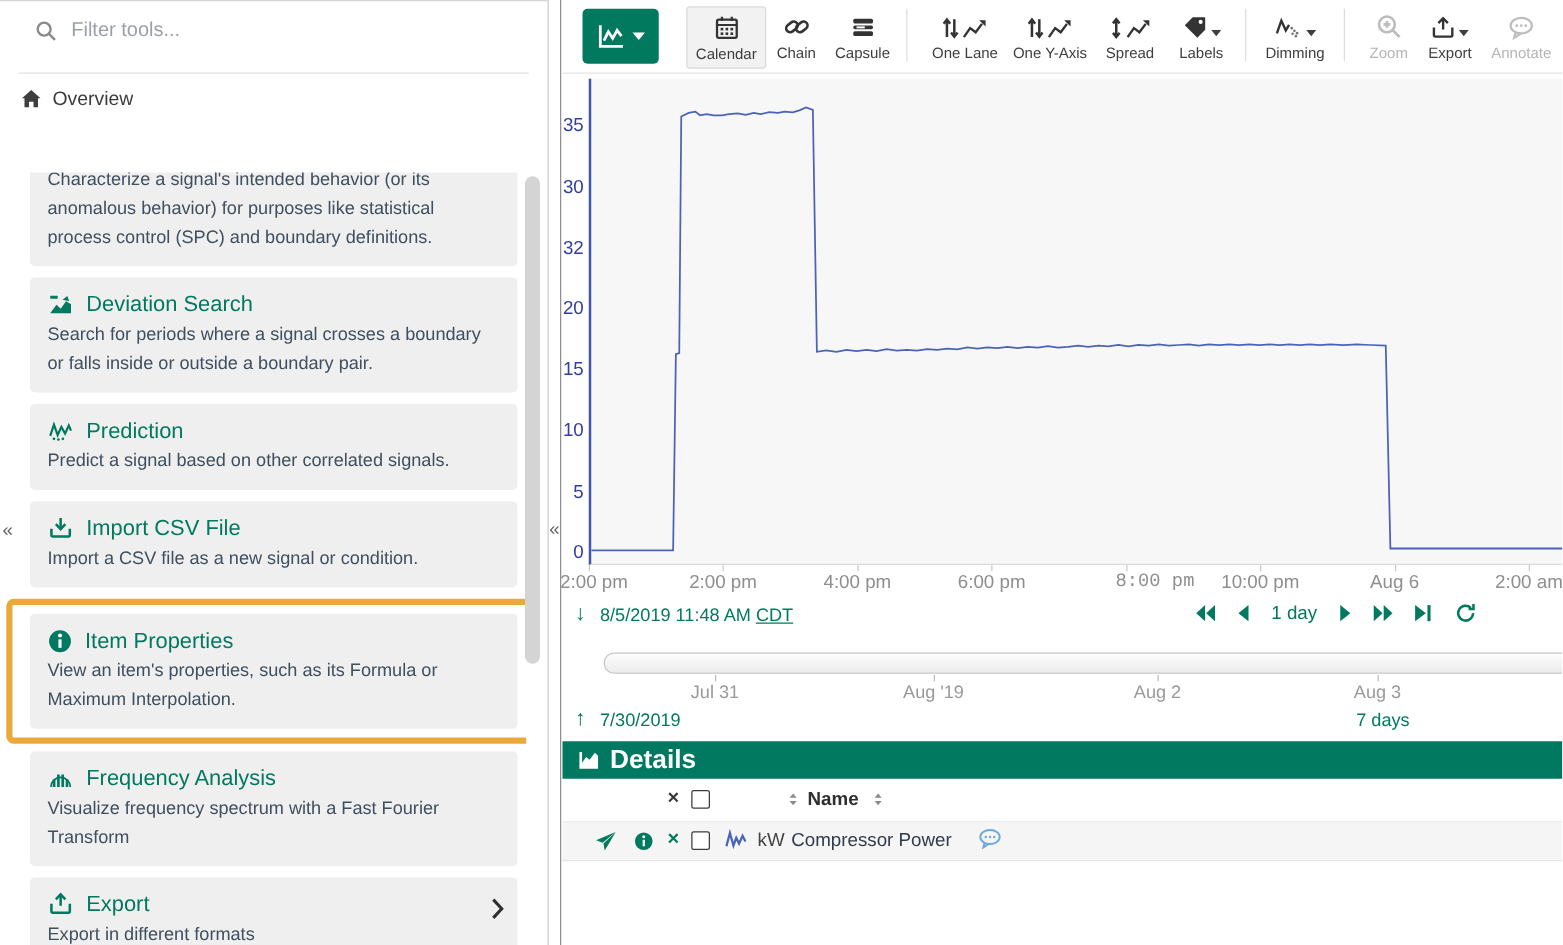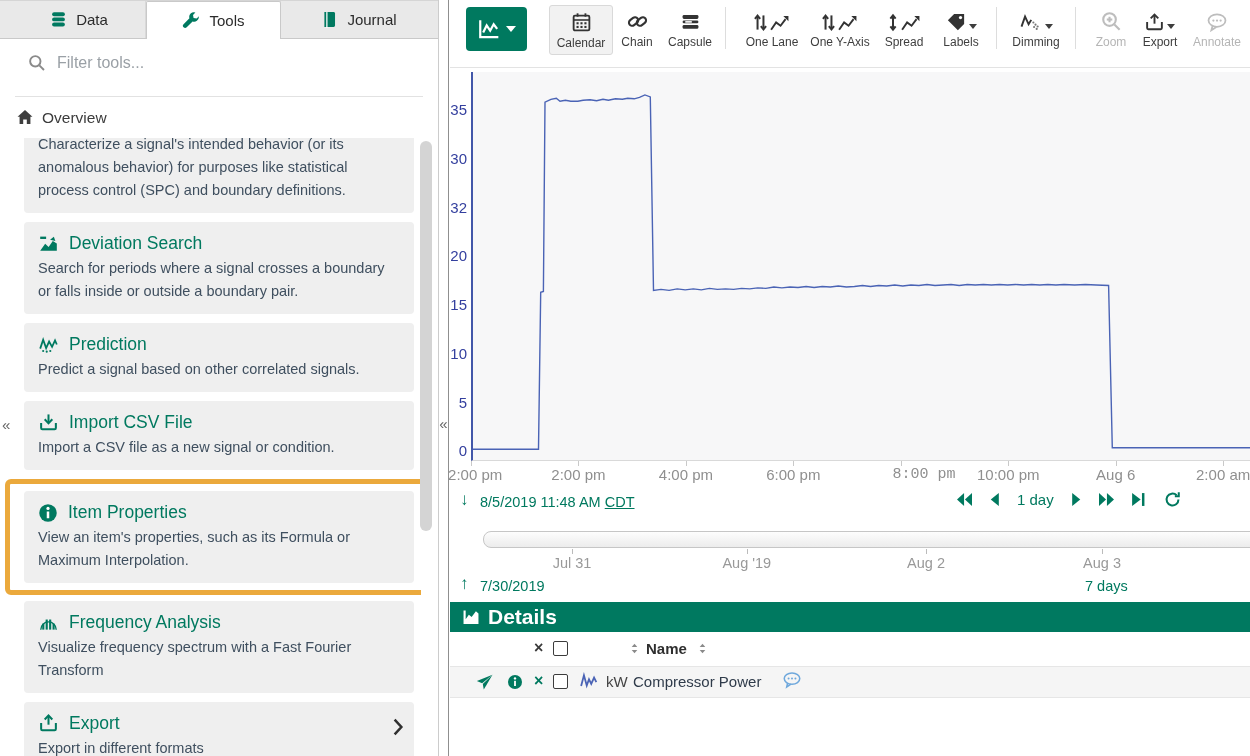--- a/index.html
+++ b/index.html
@@ -27,21 +27,21 @@
   .hl-box .card{margin-bottom:0;}
   .card-rel{position:relative;}
   .submenu-chevron{position:absolute;right:10px;top:16px;}
   .scroll-thumb{position:absolute;left:420px;top:140px;width:12px;height:390px;background:#d4d4d4;border-radius:6px;cursor:pointer;}
   .collapse-left{position:absolute;left:2px;top:415px;font-size:15px;color:#666;cursor:pointer;}
   
   .gapstrip{position:absolute;left:438px;top:0;width:11px;height:756px;background:#fff;border-left:1px solid #ccc;border-right:1px solid #8f8f8f;box-sizing:border-box;z-index:5;}
   .collapse-right{position:absolute;left:0;top:415px;width:9px;text-align:center;font-size:15px;color:#666;cursor:pointer;}
   
   .main{position:absolute;left:450px;top:0;width:800px;height:756px;background:#fff;}
-  .toolbar{height:68px;border-bottom:1px solid #e3e3e3;box-sizing:border-box;display:flex;align-items:flex-start;padding:5px 0 0 16px;}
+  .toolbar{height:59px;border-bottom:1px solid #e3e3e3;box-sizing:border-box;display:flex;align-items:flex-start;padding:5px 0 0 16px;}
   .view-btn{width:61px;height:44px;background:#00795f;border-radius:4px;margin-right:22px;margin-top:2px;display:flex;align-items:center;justify-content:center;gap:5px;cursor:pointer;}
   .tbtn{display:flex;flex-direction:column;align-items:center;padding-top:3px;height:50px;box-sizing:border-box;cursor:pointer;border-radius:3px;}
   .tbtn .icon-row{height:24px;display:flex;align-items:flex-end;justify-content:center;gap:3px;}
   .tbtn .tlabel{font-size:12px;color:#3e3e3e;margin-top:3px;white-space:nowrap;}
   .tbtn.active{background:#f2f2f2;border:1px solid #d9d9d9;}
   .tbtn.disabled .tlabel{color:#b5b5b5;}
   .tsep{width:1px;background:#ddd;height:42px;margin:2px 6px 0 6px;}
   .caret{width:0;height:0;border-left:4px solid transparent;border-right:4px solid transparent;border-top:5px solid #3e3e3e;margin-bottom:3px;}
   .caret.white{border-top-color:#fff;border-left-width:5px;border-right-width:5px;border-top-width:6px;margin-bottom:0;}
   
@@ -79,45 +79,20 @@
   .namehdr{font-weight:bold;color:#2f2f2f;}
   .cellname{color:#2f3b4a;}
   .cellunit{color:#444;}
 </style>
 </head>
 <body>
 
 <div id="app">
 
   <aside class="sidebar">
-    <div class="tabbar">
-      <div class="tab inactive" style="width:133px">
-        <svg width="17" height="17" viewBox="0 0 16 16">
-          <g fill="#007960">
-              <rect x="2" y="1.2" width="12" height="3.7" rx="1.8"></rect>
-              <rect x="2" y="6" width="12" height="3.7" rx="1.8"></rect>
-              <rect x="2" y="10.8" width="12" height="3.7" rx="1.8"></rect>
-            </g>
-        </svg>
-        <span>Data</span>
-      </div>
-      <div class="tab active" style="width:135px">
-        <svg width="18" height="18" viewBox="0 0 16 16">
-          <path fill="#007960" d="M15 4.4a4.2 4.2 0 0 1-5.6 4L4.2 13.6a1.95 1.95 0 1 1-2.8-2.8l5.2-5.2A4.2 4.2 0 0 1 11.9.4L9.8 2.6l.5 2.7 2.7.5L15.1 3.7z"></path>
-        </svg>
-        <span>Tools</span>
-      </div>
-      <div class="tab inactive" style="width:156px;border-right:none">
-        <svg width="17" height="17" viewBox="0 0 16 16">
-          <path fill="#007960" d="M3.2 1h8.6c.8 0 1.4.6 1.4 1.4v11.2c0 .8-.6 1.4-1.4 1.4H3.2z"></path>
-          <rect x="4.8" y="1" width="1.4" height="15" fill="#fff" opacity="0.85"></rect>
-        </svg>
-        <span>Journal</span>
-      </div>
-    </div>
 
     <div class="filter-row">
       <span class="filter-icon">
         <svg width="18" height="18" viewBox="0 0 16 16" fill="none" stroke="#8a8a8a" stroke-width="1.7">
           <circle cx="6.5" cy="6.5" r="4.6"></circle>
             <line x1="10.1" y1="10.1" x2="14.2" y2="14.2"></line>
         </svg>
       </span>
       <input type="text" placeholder="Filter tools..." style="">
     </div>

